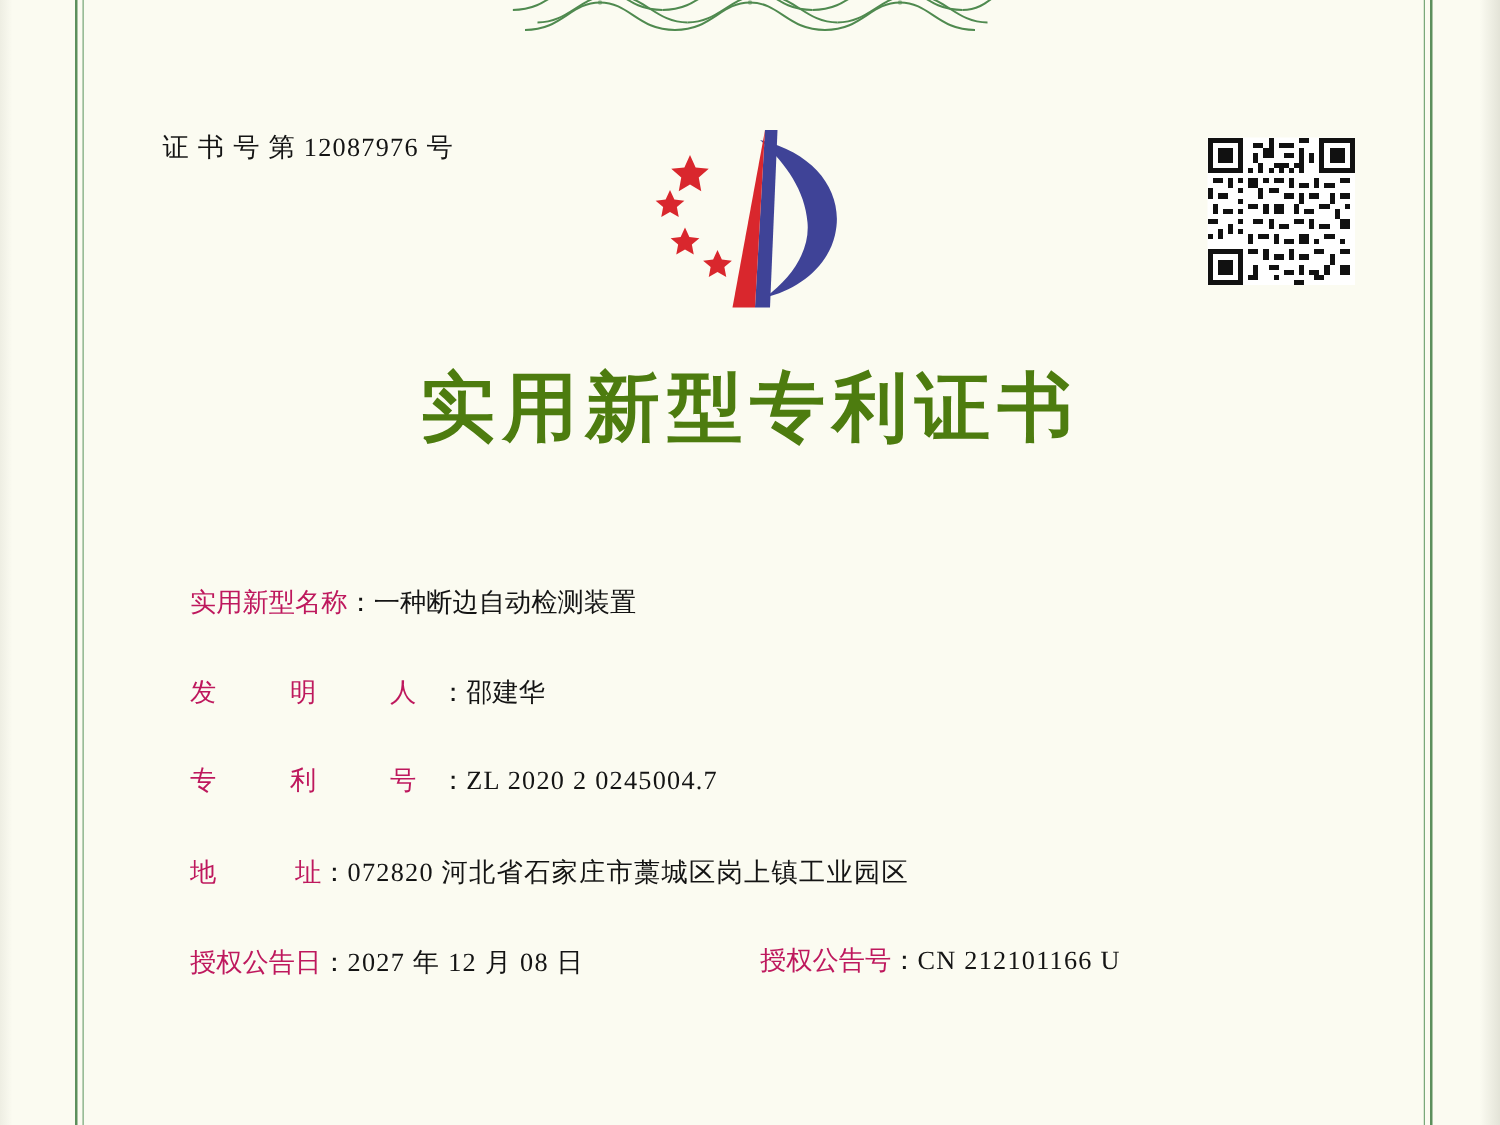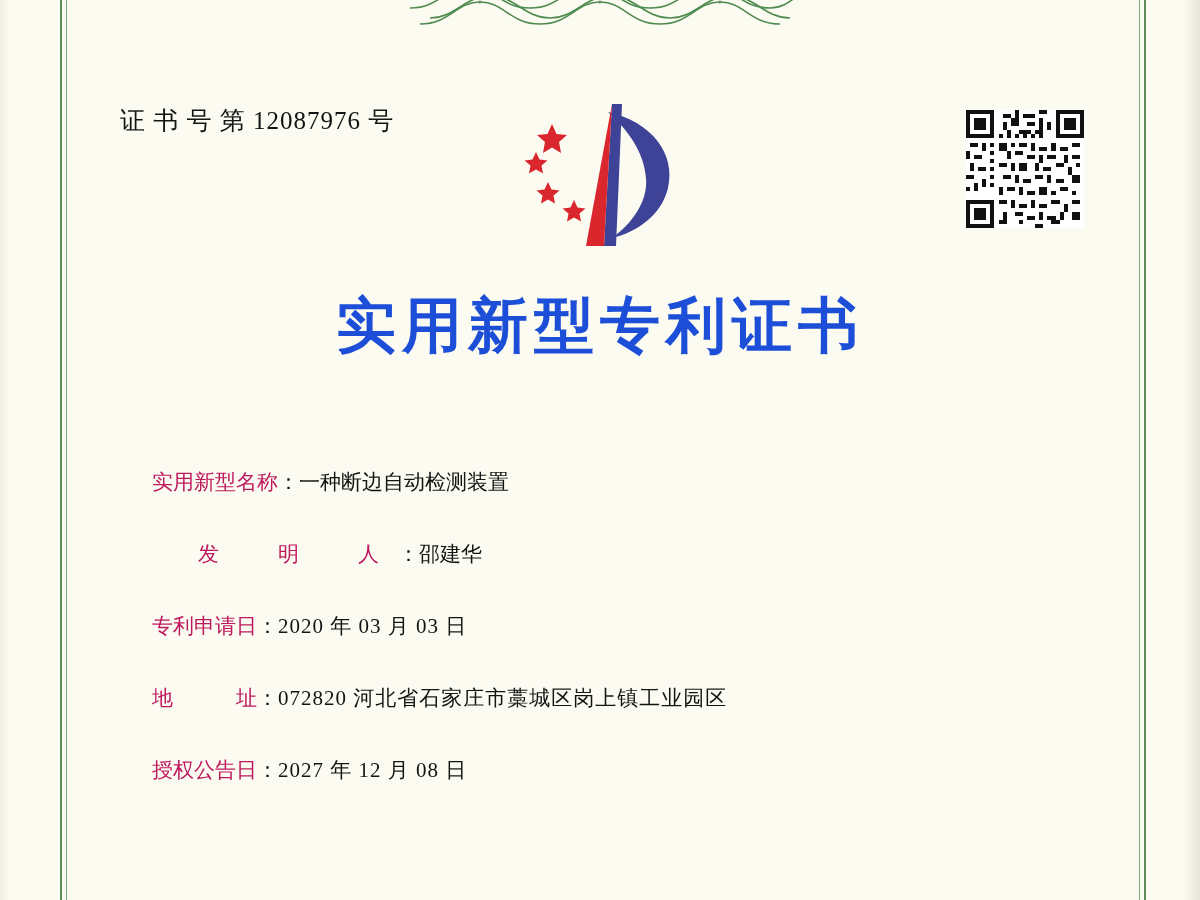--- a/index.html
+++ b/index.html
@@ -70,23 +70,23 @@
     top: -22px;
     width: 400px;
     height: 52px;
     overflow: hidden;
   }
   .ornament-top svg { display: block; }
 
   
   .cert-number {
     position: absolute;
-    left: 120px;
+    left: 130px;
     top: 104px;
-    font-size: 25px;
+    font-size: 21px;
     letter-spacing: 1px;
     color: #141414;
     white-space: nowrap;
     font-family: "Liberation Serif", "DejaVu Serif", serif;
   }
 
   
   .logo {
     position: absolute;
     left: 512px;
@@ -109,21 +109,21 @@
   
   .title {
     position: absolute;
     left: 0;
     top: 286px;
     width: 1200px;
     text-align: center;
     font-size: 60px;
     font-weight: bold;
     letter-spacing: 6px;
-    color: #1d4ed8;
+    color: #4d7c0f;
     font-family: "DejaVu Serif", "Liberation Serif", serif;
   }
 
   
   .fields {
     position: absolute;
     left: 152px;
     top: 432px;
     width: 940px;
   }
@@ -138,21 +138,20 @@
     display: inline-block;
     color: #be185d;
   }
   .field-value {
     display: inline-block;
     color: #141414;
     margin-top: 36px;
   }
   .spaced-2 {
     letter-spacing: 19px;
-    margin-left: 46px;
   }
   .colon {
     letter-spacing: 0;
   }
   .value-mono {
     font-family: "Liberation Serif", "DejaVu Serif", serif;
     letter-spacing: 1px;
   }
   .row-last {
     position: relative;
@@ -350,28 +349,31 @@
   <div class="fields">
 
     <div class="field-row">
       <span class="field-label">实用新型名称</span><span class="colon">：</span><span class="field-value">一种断边自动检测装置</span>
     </div>
 
     <div class="field-row">
       <span class="field-label spaced-2">发　明　人</span><span class="colon">：</span><span class="field-value">邵建华</span>
     </div>
 
-
     <div class="field-row">
-      <span class="field-label">专利申请日</span><span class="colon">：</span><span class="field-value value-mono">2020 年 03 月 03 日</span>
-    </div>
+      <span class="field-label spaced-2">专　利　号</span><span class="colon">：</span><span class="field-value value-mono">ZL 2020 2 0245004.7</span>
+    </div>
+
 
 
     <div class="field-row">
       <span class="field-label">地　　　址</span><span class="colon">：</span><span class="field-value value-mono">072820 河北省石家庄市藁城区岗上镇工业园区</span>
     </div>
 
     <div class="field-row row-last">
       <span class="field-label">授权公告日</span><span class="colon">：</span><span class="field-value value-mono">2027 年 12 月 08 日</span>
+      <span class="second-label">
+        <span class="field-label">授权公告号</span><span class="colon">：</span><span class="field-value value-mono">CN 212101166 U</span>
+      </span>
     </div>
 
   </div>
 </div>
 
 </body></html>

